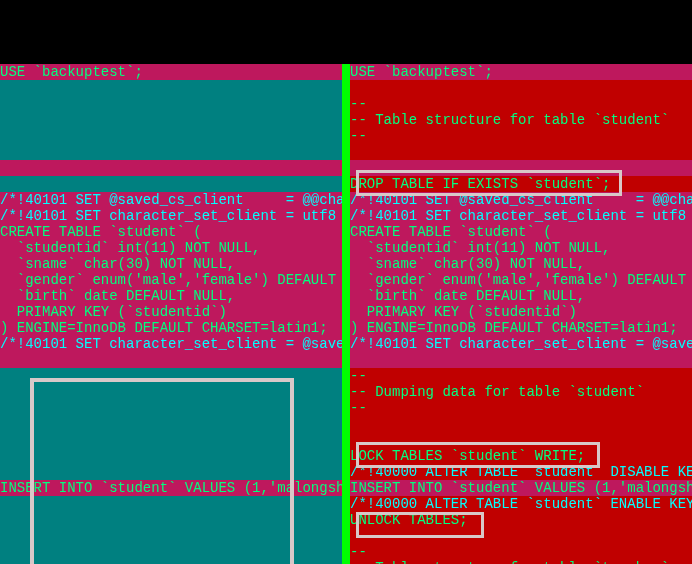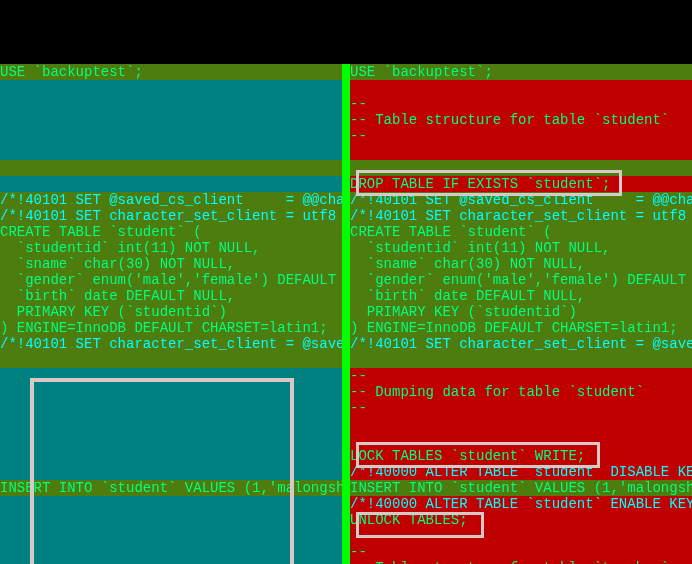--- a/index.html
+++ b/index.html
@@ -6,21 +6,21 @@
   .viewport{position:relative;width:692px;height:564px;background:#000}
   .pane{position:absolute;top:0;height:564px;overflow:hidden}
   .left{left:0;width:342px}
   .divider{position:absolute;left:342px;top:0;width:8px;height:564px;background:#00ff00}
   .right{left:350px;width:342px}
   .green{color:#00ff7f}
   .cyan{color:#00ffff}
   .row{height:16px;width:100%}
   .bg-teal{background:#008080}
   .bg-red{background:#c00000}
-  .bg-black{background:#4d7c0f}
+  .bg-black{background:#be185d}
   .selbox{position:absolute;border:4px solid #d8c8c8;pointer-events:none}
   
   .sel-left{left:30px;top:314px;width:256px;height:210px}
   
   .hl{position:absolute;border:3px solid #d8c8c8;pointer-events:none}
   .hl1{left:356px;top:106px;width:260px;height:20px}
   .hl2{left:356px;top:378px;width:238px;height:20px}
   .hl3{left:356px;top:448px;width:122px;height:20px}
 </style>
 </head>

